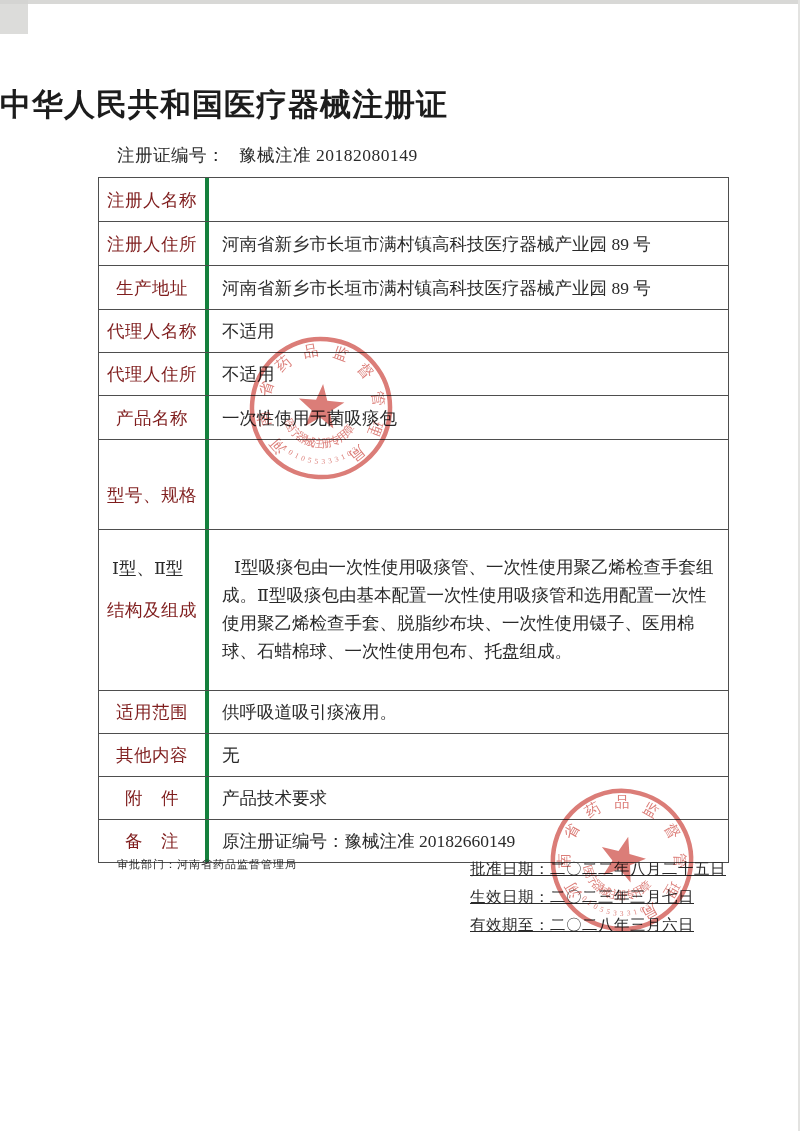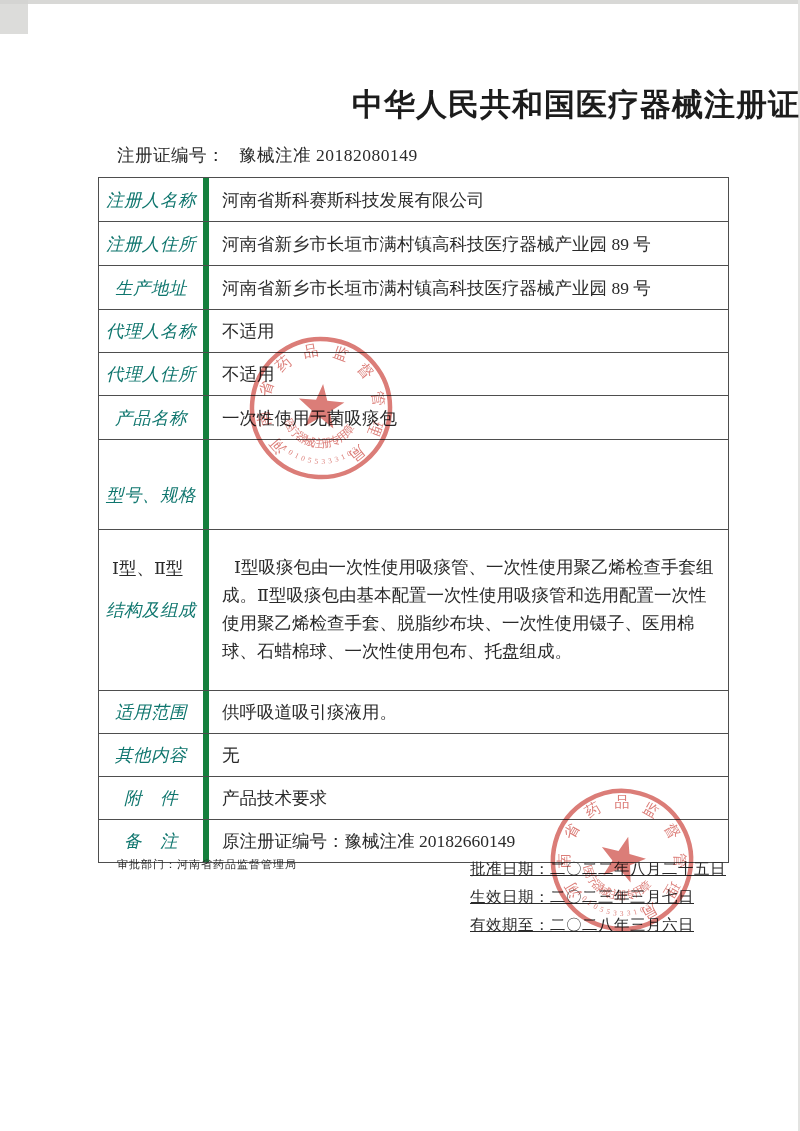--- a/index.html
+++ b/index.html
@@ -11,44 +11,44 @@
     font-family:"Liberation Serif","DejaVu Serif",serif;
     color:#262626;
   }
   
   .scan-strip-top{position:absolute;left:0;top:0;width:800px;height:4px;background:#d8d8d6;}
   .scan-corner-tl{position:absolute;left:0;top:0;width:28px;height:34px;background:#d3d3d1;opacity:.8;}
   .scan-strip-right{position:absolute;right:0;top:0;width:2px;height:1131px;background:#e3e3e1;}
 
   .doc-title{
     position:absolute;left:0;top:84px;width:800px;
-    margin:0;text-align:right;
+    margin:0;text-align:left;
     font-size:31px;font-weight:700;letter-spacing:1px;
     color:#1c1c1c;
   }
   .cert-no-line{
     position:absolute;left:117px;top:143px;
     font-size:17.5px;letter-spacing:.5px;color:#2a2a2a;
   }
   .cert-no-line .val{margin-left:14px;}
 
   .cert-table{
     position:absolute;left:98px;top:177px;width:629px;
     border:1px solid #4e4e4e;
     display:flex;flex-direction:column;
   }
   .trow{display:flex;border-top:1px solid #4e4e4e;}
   .trow:first-child{border-top:none;}
   .tlabel{
     width:110px;flex:0 0 110px;
-    border-right:6px solid #15803d;
+    border-right:4px solid #15803d;
     display:flex;align-items:center;justify-content:center;
     text-align:center;
-    font-size:17.5px;letter-spacing:.5px;color:#0f766e;
-    padding:0 2px;box-sizing:border-box;font-style:italic;
+    font-size:17.5px;letter-spacing:.5px;color:#7f1d1d;
+    padding:0 2px;box-sizing:border-box;
   }
   .tvalue{
     flex:1;display:flex;align-items:center;
     padding:4px 12px 4px 13px;box-sizing:border-box;
     font-size:17.5px;color:#2a2a2a;
     line-height:28px;
   }
   .h43{height:43px;} .h42{height:42px;} .h89{height:89px;flex-direction:column;} .h160{height:160px;}
   .tvalue.para{display:block;padding-top:23px;text-indent:12px;}
 
@@ -84,21 +84,20 @@
 
   <h1 class="doc-title">中华人民共和国医疗器械注册证</h1>
 
   <div class="cert-no-line">
     <span>注册证编号：</span><span class="val">豫械注准 20182080149</span>
   </div>
 
   <div class="cert-table">
     <div class="trow h43">
       <div class="tlabel">注册人名称</div>
-      <div class="tvalue">河南省斯科赛斯科技发展有限公司</div>
     </div>
     <div class="trow h43">
       <div class="tlabel">注册人住所</div>
       <div class="tvalue">河南省新乡市长垣市满村镇高科技医疗器械产业园 89 号</div>
     </div>
     <div class="trow h43">
       <div class="tlabel">生产地址</div>
       <div class="tvalue">河南省新乡市长垣市满村镇高科技医疗器械产业园 89 号</div>
     </div>
     <div class="trow h42">

